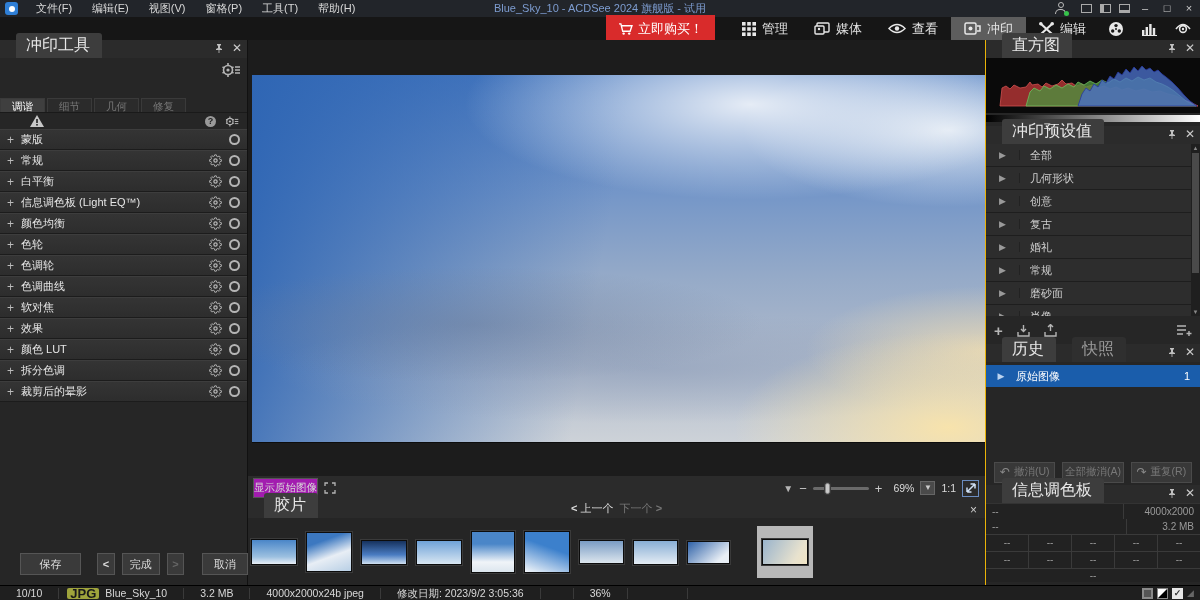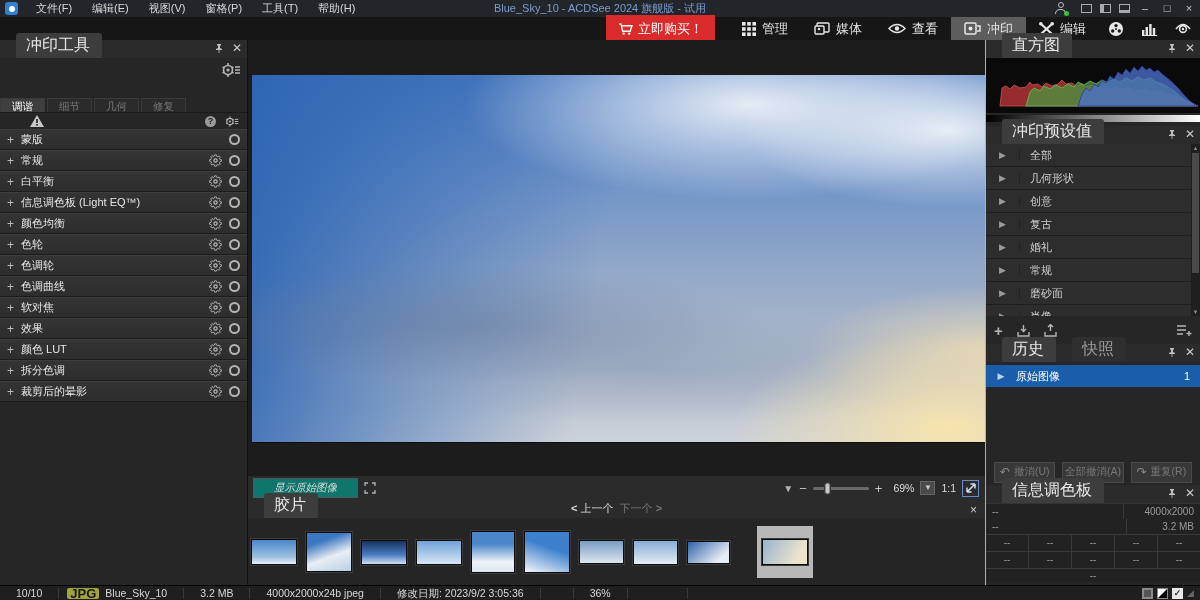--- a/index.html
+++ b/index.html
@@ -72,21 +72,21 @@
       radial-gradient(ellipse 35% 25% at 100% 75%, rgba(242,222,176,.75), rgba(242,222,176,0) 70%),
       radial-gradient(ellipse 60% 40% at 68% 8%, rgba(255,255,255,.85), rgba(255,255,255,0) 65%),
       radial-gradient(ellipse 40% 30% at 95% 15%, rgba(238,243,248,.9), rgba(238,243,248,0) 70%),
       radial-gradient(ellipse 55% 22% at 30% 68%, rgba(105,125,158,.55), rgba(105,125,158,0) 72%),
       radial-gradient(ellipse 70% 20% at 55% 80%, rgba(140,156,184,.6), rgba(140,156,184,0) 75%),
       linear-gradient(100deg, #2f66b4 0%, rgba(47,102,180,0) 48%),
       linear-gradient(180deg, #4a7ac0 0%, #7496c8 32%, #95aac8 55%, #a9b6ca 72%, #cdd2d8 100%);
     border-bottom:1px solid #0d0d0d; }
   #view-toolbar { position:absolute; left:0; top:436px; width:737px; height:24px; background:#2b2b2b;
     display:flex; align-items:center; }
-  #show-orig { background:#0f766e; border:1px solid #555; color:#d8d8d8; font-size:10.5px; padding:2px 20px; margin-left:5px;font-style:italic; }
+  #show-orig { background:#a21caf; border:1px solid #555; color:#d8d8d8; font-size:10.5px; padding:2px 0; margin-left:5px; }
   #expand-view { margin-left:6px; }
   .vt-right { margin-left:auto; display:flex; align-items:center; gap:6px; padding-right:6px; color:#ccc; }
   .tri-dn { color:#b5b5b5; font-size:10px; }
   .zm-sign { color:#c8c8c8; font-size:13px; }
   .slider { position:relative; width:56px; height:3px; background:#6a6a6a; border-radius:2px; }
   .slider .thumb { position:absolute; left:12px; top:-4px; width:5px; height:11px; background:#c9c9c9; border:1px solid #888; border-radius:2px; }
   #zoomval { font-size:10.5px; color:#ddd; width:26px; text-align:right; }
   #zoomdrop { width:15px; height:14px; background:#4a4a4a; border:1px solid #666; text-align:center; line-height:12px; font-size:8px; color:#ccc; }
   #ratio { font-size:10.5px; color:#ddd; }
   #fitbtn { width:17px; height:17px; border:1px solid #6a8cc0; display:flex; align-items:center; justify-content:center; }
@@ -538,20 +538,27 @@
       <span class="right">
           <span class="gear">
             <svg class="ic" width="13" height="13">
               <use href="#i-gear"></use>
             </svg>
           </span>
           <span class="ring"></span>
         </span>
     </div>
 
+    <div id="lp-buttons">
+      <div class="btn" id="btn-save">保存</div>
+      <div class="btn" id="btn-prev">&lt;</div>
+      <div class="btn" id="btn-done">完成</div>
+      <div class="btn" id="btn-next">&gt;</div>
+      <div class="btn" id="btn-cancel">取消</div>
+    </div>
   </div>
 
   <div id="center">
     <div id="mainimg"></div>
 
     <div id="view-toolbar">
       <div id="show-orig">显示原始图像</div>
       <div id="expand-view">
           <svg class="ic" width="12" height="12">
             <use href="#i-fullscr"></use>

